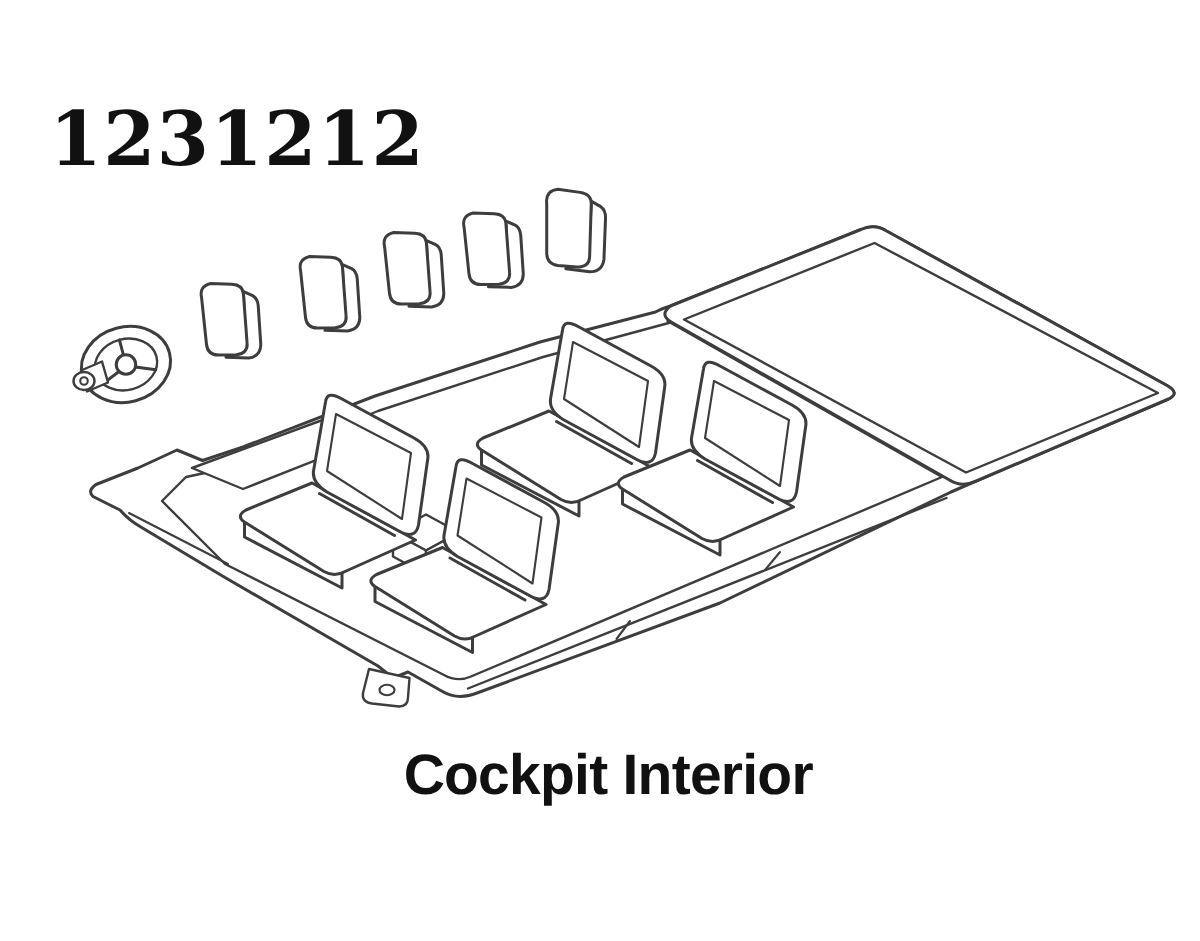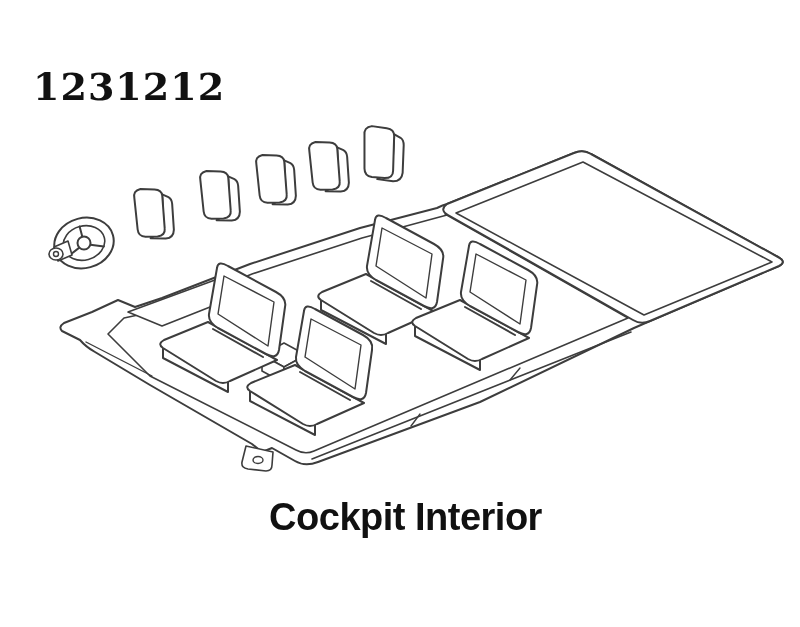--- a/index.html
+++ b/index.html
@@ -8,21 +8,21 @@
     width:800px;height:627px;
     background:#ffffff;
     overflow:hidden;
     font-family:"Liberation Sans", sans-serif;
   }
   .part-number{
     position:absolute;
     left:33px;top:68px;
     font-family:"DejaVu Serif", serif;
     font-weight:700;
-    font-size:38px;
+    font-size:50px;
     letter-spacing:1px;
     color:#111111;
     line-height:1;
   }
   .caption{
     position:absolute;
     left:0;top:496px;
     width:789px;
     padding-left:22px;
     box-sizing:border-box;

